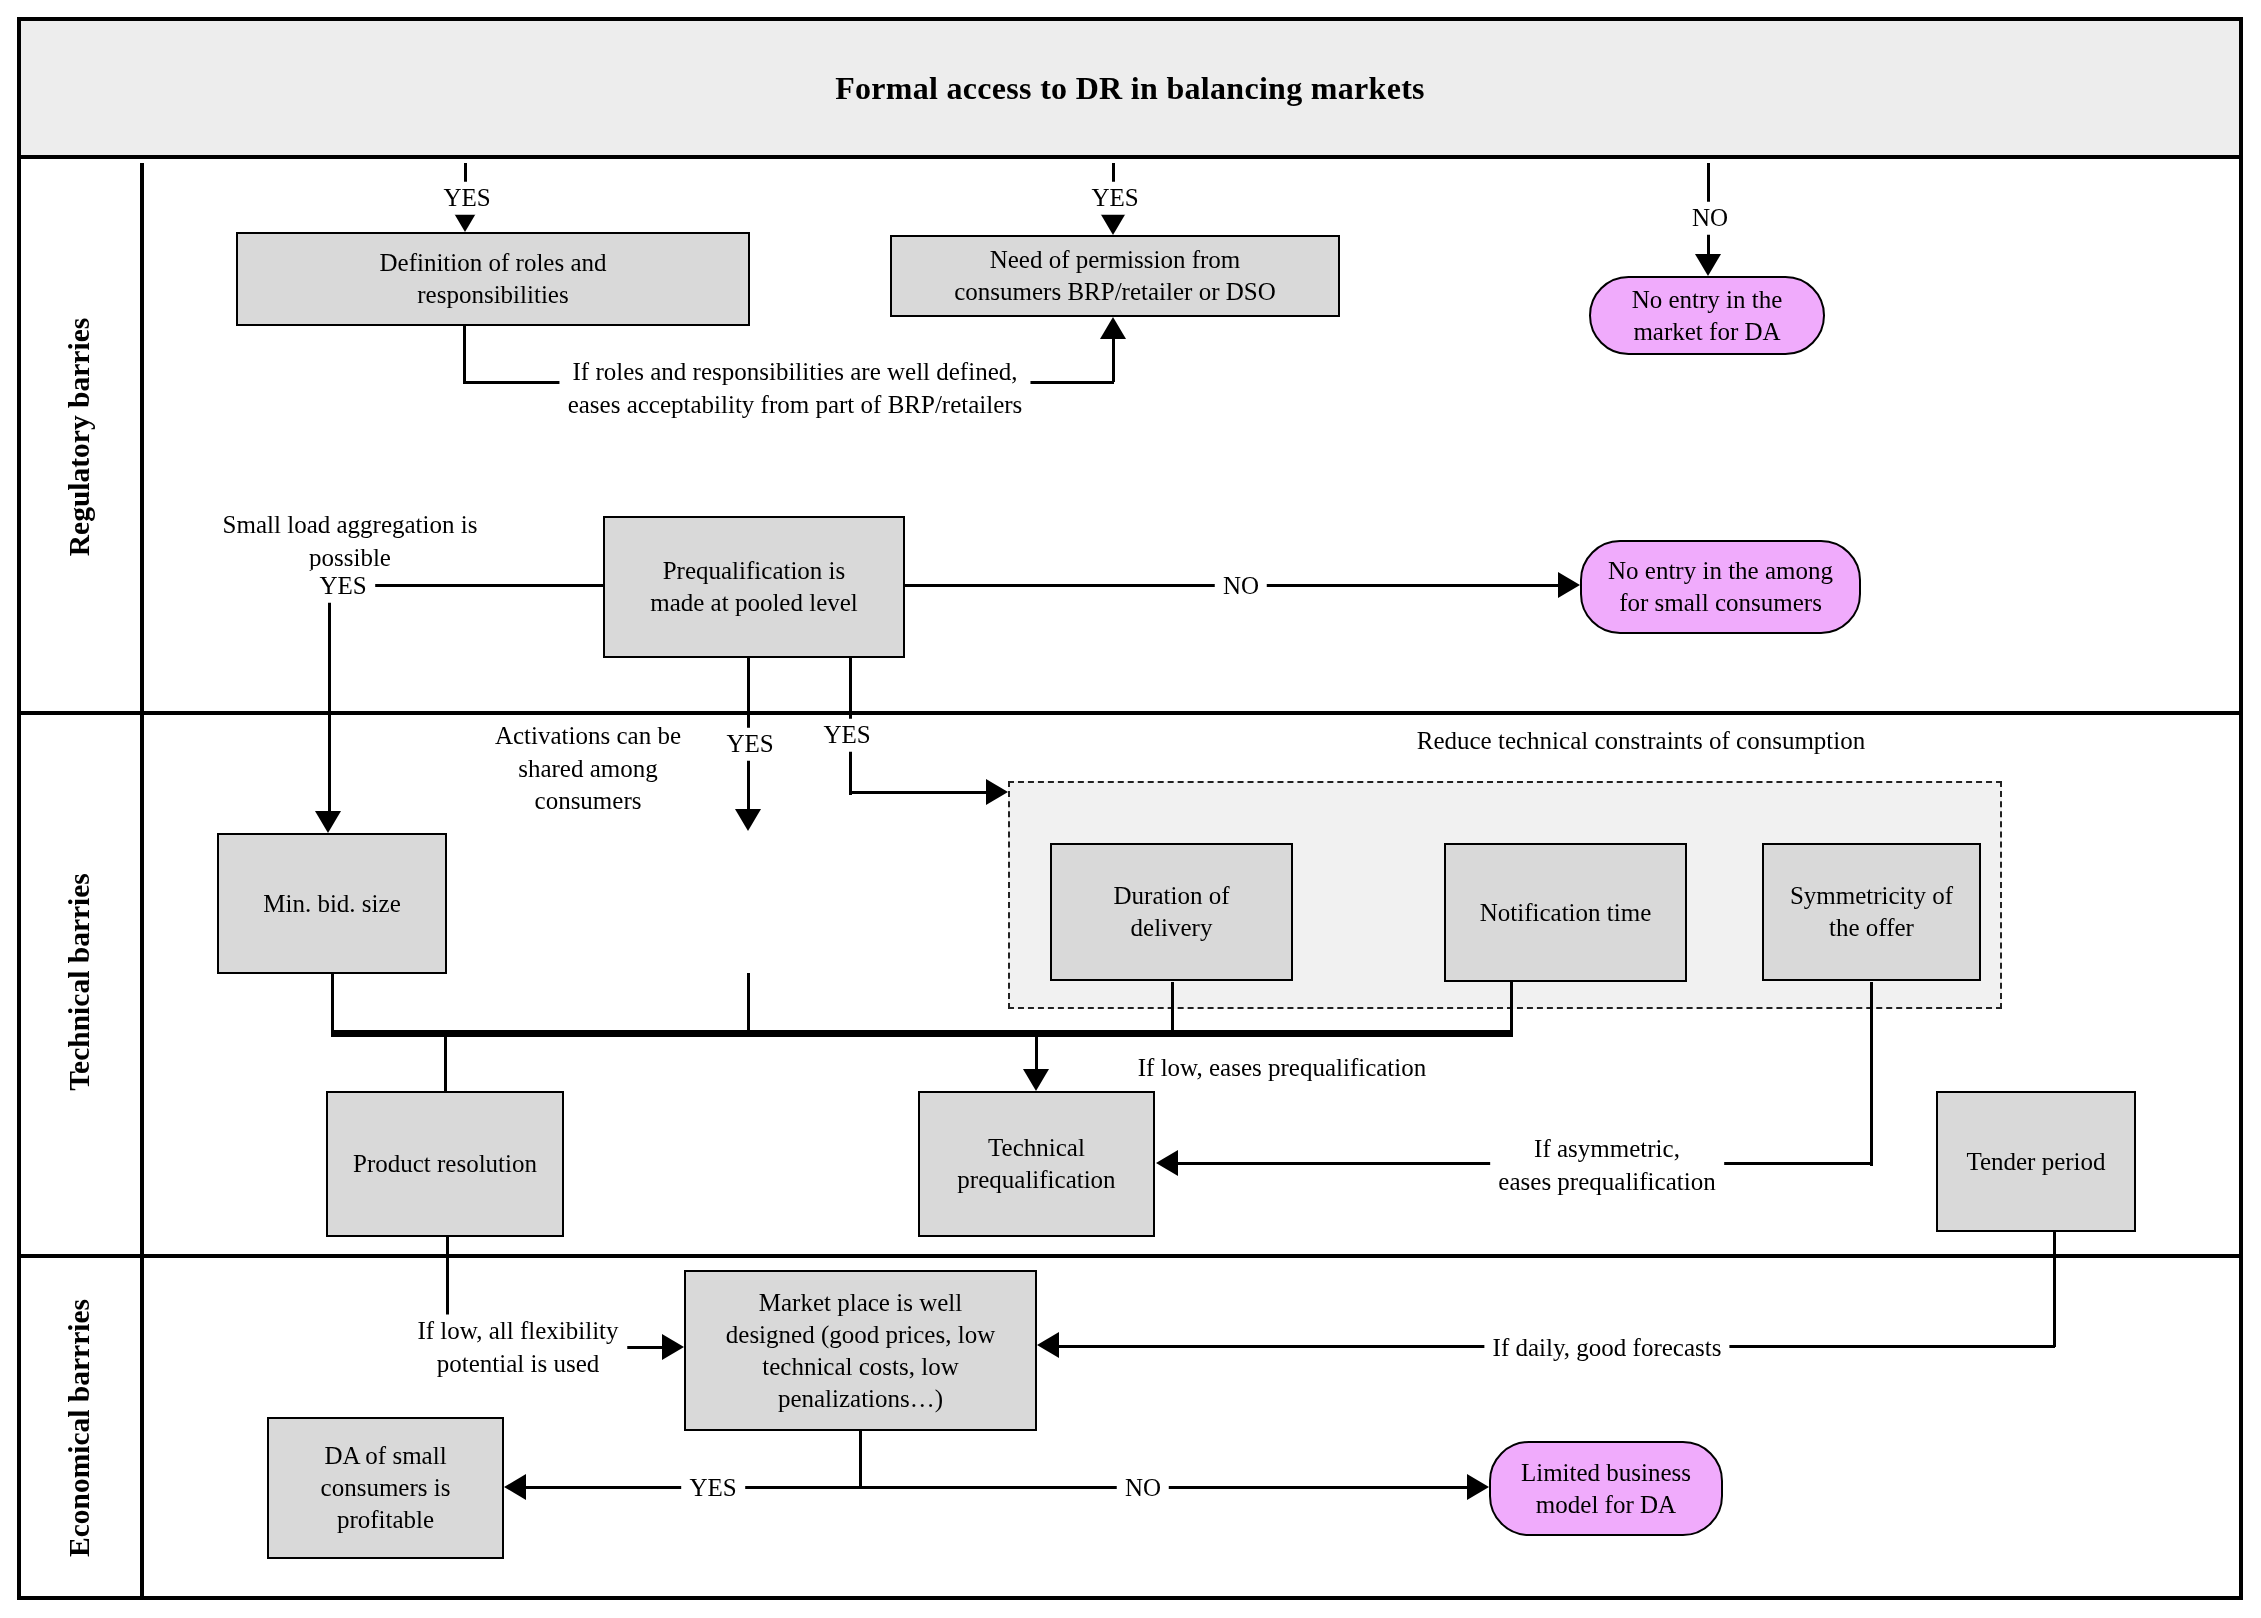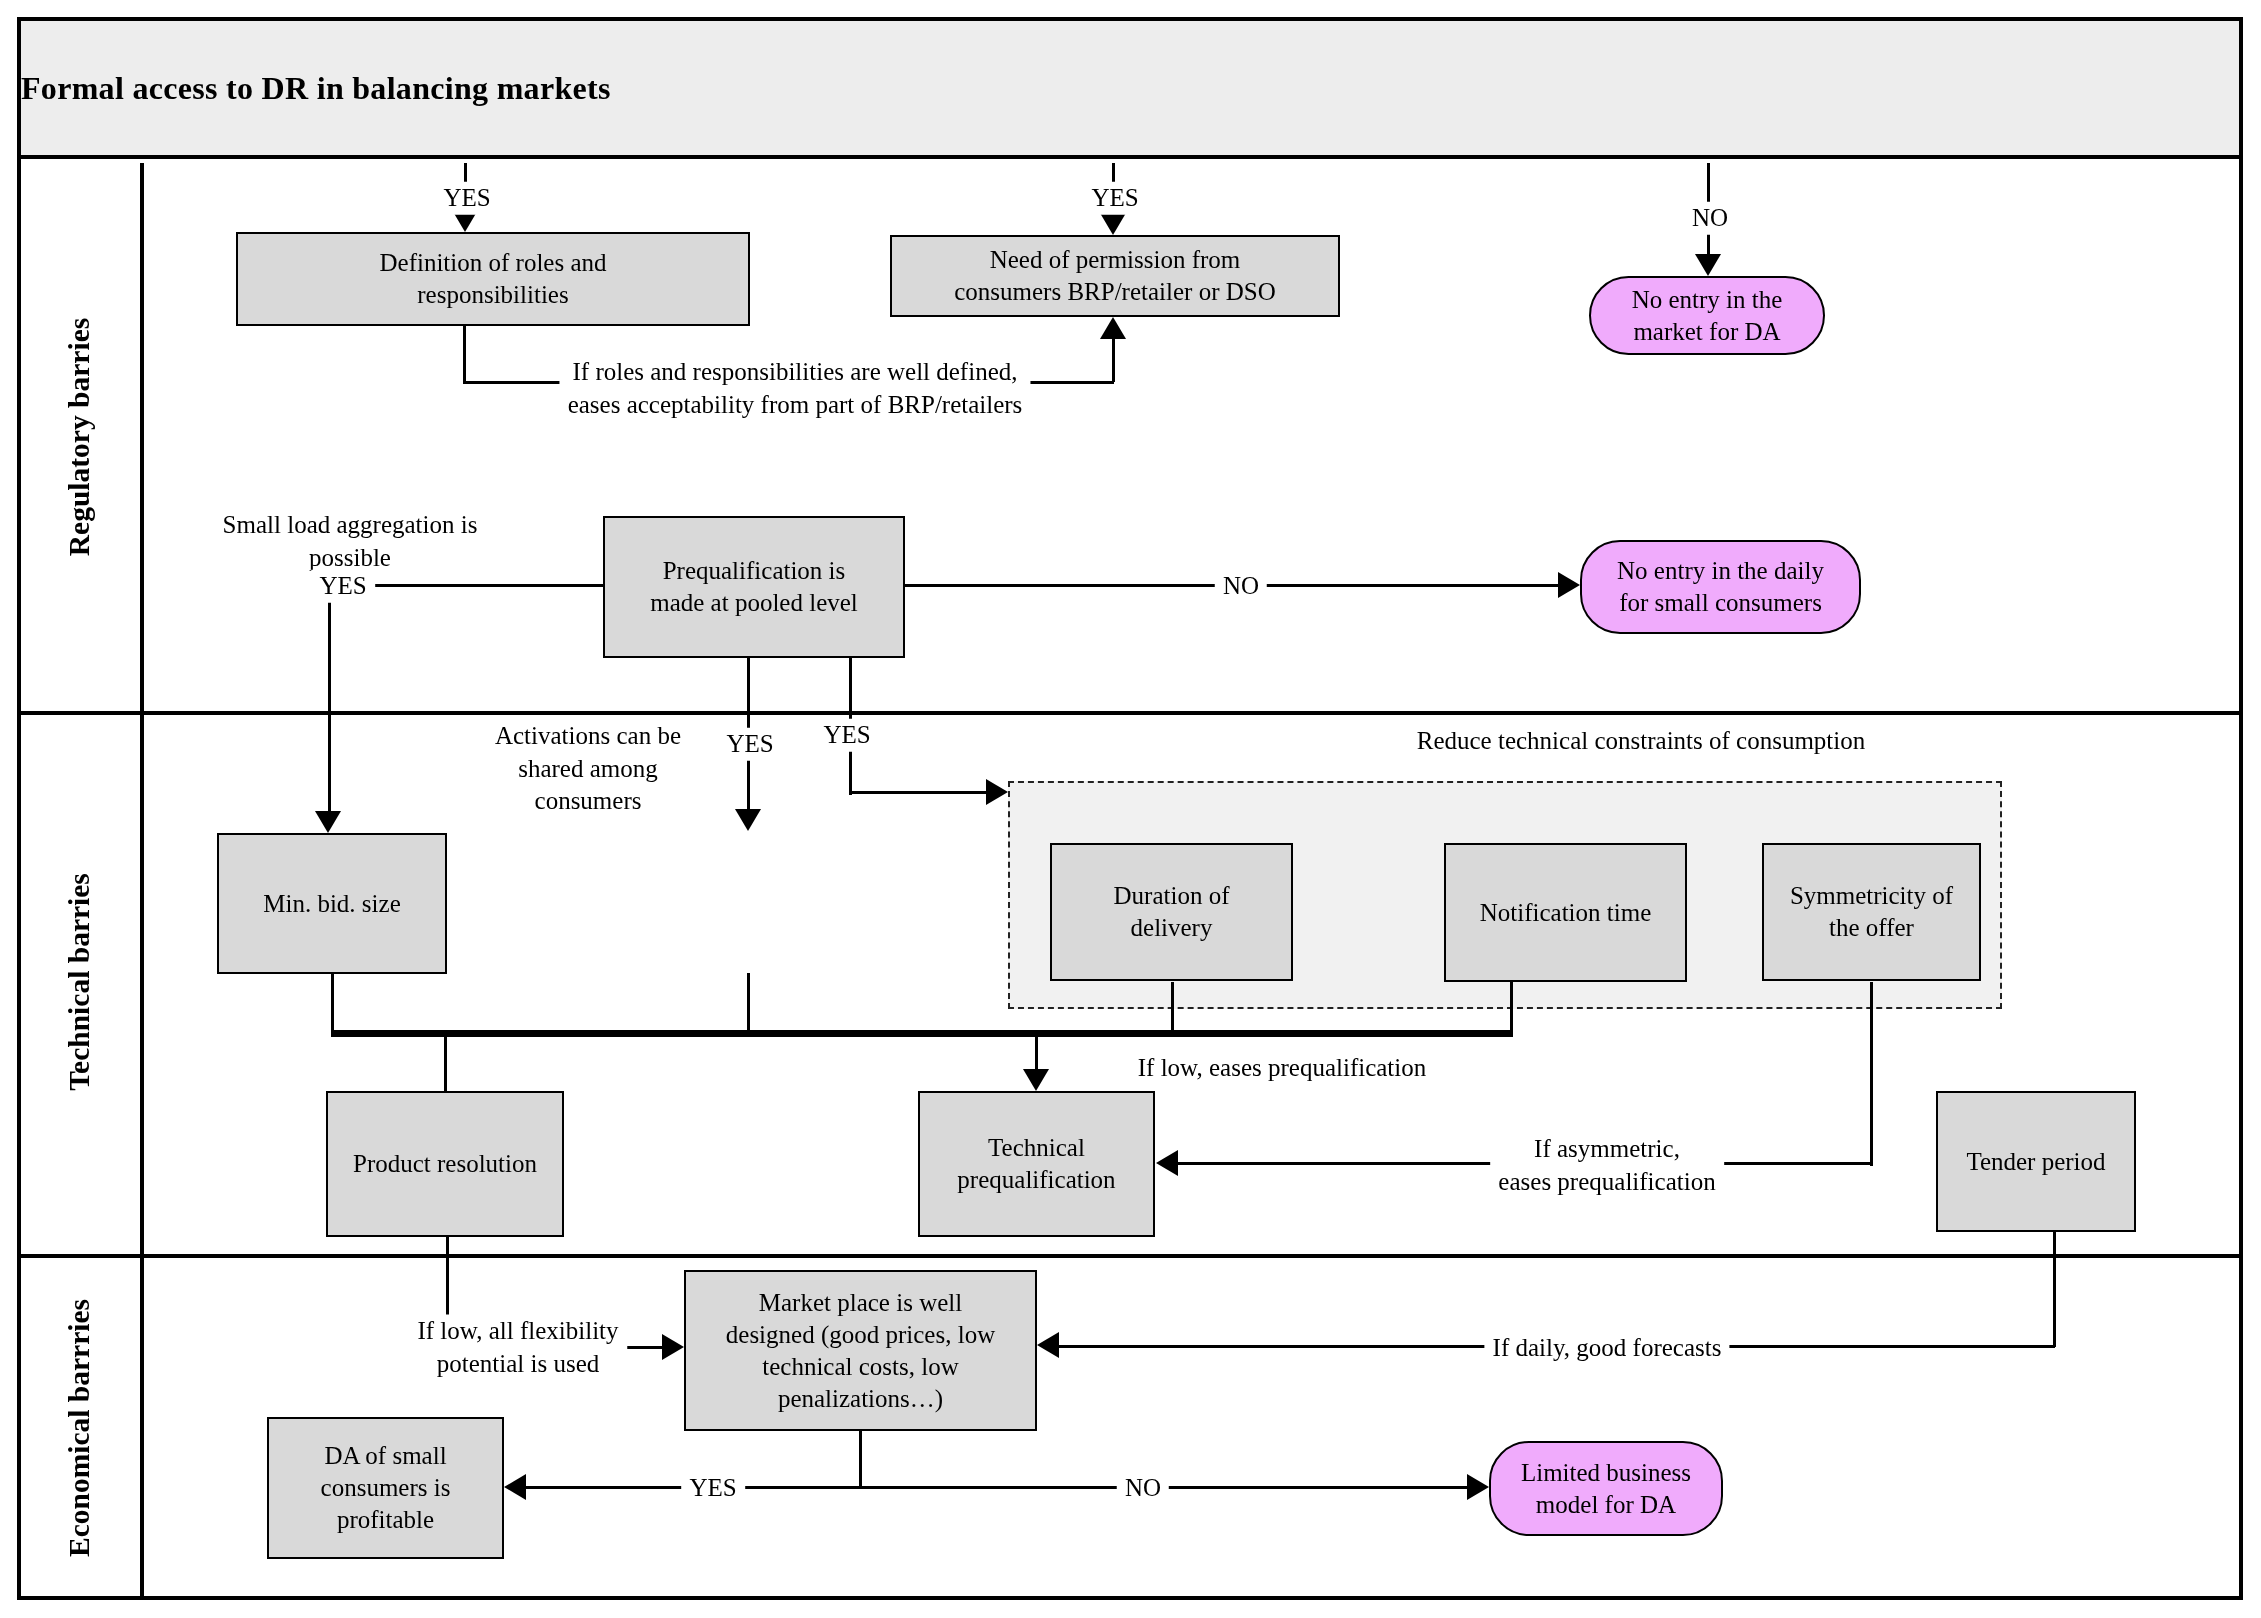--- a/index.html
+++ b/index.html
@@ -1,19 +1,19 @@
 <!DOCTYPE html>
 <html style="font-size:11px"><head>
 <meta charset="utf-8">
 <style>
   html,body{margin:0;padding:0;background:#fff;}
   body{width:2261px;height:1618px;position:relative;font-family:"Liberation Serif","DejaVu Serif",serif;color:#000;}
   .stage{position:absolute;left:0;top:0;width:2261px;height:1618px;}
   .outer{position:absolute;left:17px;top:17px;width:2218px;height:1575px;border:4.1px solid #000;background:#fff;}
-  .title-band{position:absolute;left:17px;top:17px;width:2226px;height:142px;background:#ededed;border:4.1px solid #000;box-sizing:border-box;display:flex;align-items:center;justify-content:flex-start;}
+  .title-band{position:absolute;left:17px;top:17px;width:2226px;height:142px;background:#ededed;border:4.1px solid #000;box-sizing:border-box;display:flex;align-items:center;justify-content:center;}
   .title-text{font-size:32px;font-weight:bold;letter-spacing:0.3px;}
   .sidebar-line{position:absolute;left:140px;top:163px;width:4.1px;height:1437px;background:#000;}
   .divider{position:absolute;left:17px;width:2226px;height:4.1px;background:#000;}
   .side-label{position:absolute;transform:translate(-50%,-50%) rotate(-90deg);transform-origin:center;font-size:29.5px;font-weight:bold;white-space:nowrap;}
   .node{position:absolute;background:#d9d9d9;border:2.1px solid #000;box-sizing:border-box;display:flex;align-items:center;justify-content:center;text-align:center;font-size:25px;line-height:1.28;white-space:pre-line;padding:2.7px;}
   .terminal{border-radius:40px;background:#f0abfc;}
   .dashed-area{position:absolute;left:1008px;top:781px;width:994px;height:228px;background:#f1f1f1;border:2.1px dashed #222;box-sizing:border-box;}
   .lbl{position:absolute;transform:translate(-50%,-50%);text-align:center;font-size:25px;line-height:1.3;white-space:pre-line;}
   .lbl.bg{background:#fff;padding:0 8.2px;}
   .hl,.vl,.bus{position:absolute;background:#000;}
@@ -96,21 +96,21 @@
   <div class="arr right" style="left:1467px;top:1474px;"></div>
 
   <div class="node" style="left:236px;top:232px;width:514px;height:94px;">Definition of roles and
 responsibilities</div>
   <div class="node" style="left:890px;top:235px;width:450px;height:82px;">Need of permission from
 consumers BRP/retailer or DSO</div>
   <div class="node terminal" style="left:1589px;top:276px;width:236px;height:79px;">No entry in the
 market for DA</div>
   <div class="node" style="left:603px;top:516px;width:302px;height:142px;">Prequalification is
 made at pooled level</div>
-  <div class="node terminal" style="left:1580px;top:540px;width:281px;height:94px;">No entry in the daily
+  <div class="node terminal" style="left:1580px;top:540px;width:281px;height:94px;">No entry in the among
 for small consumers</div>
   <div class="node" style="left:217px;top:833px;width:230px;height:141px;">Min. bid. size</div>
   <div class="node" style="left:1050px;top:843px;width:243px;height:138px;">Duration of
 delivery</div>
   <div class="node" style="left:1444px;top:843px;width:243px;height:139px;">Notification time</div>
   <div class="node" style="left:326px;top:1091px;width:238px;height:146px;">Product resolution</div>
   <div class="node" style="left:1762px;top:843px;width:219px;height:138px;">Symmetricity of
 the offer</div>
   <div class="node" style="left:918px;top:1091px;width:237px;height:146px;">Technical
 prequalification</div>

